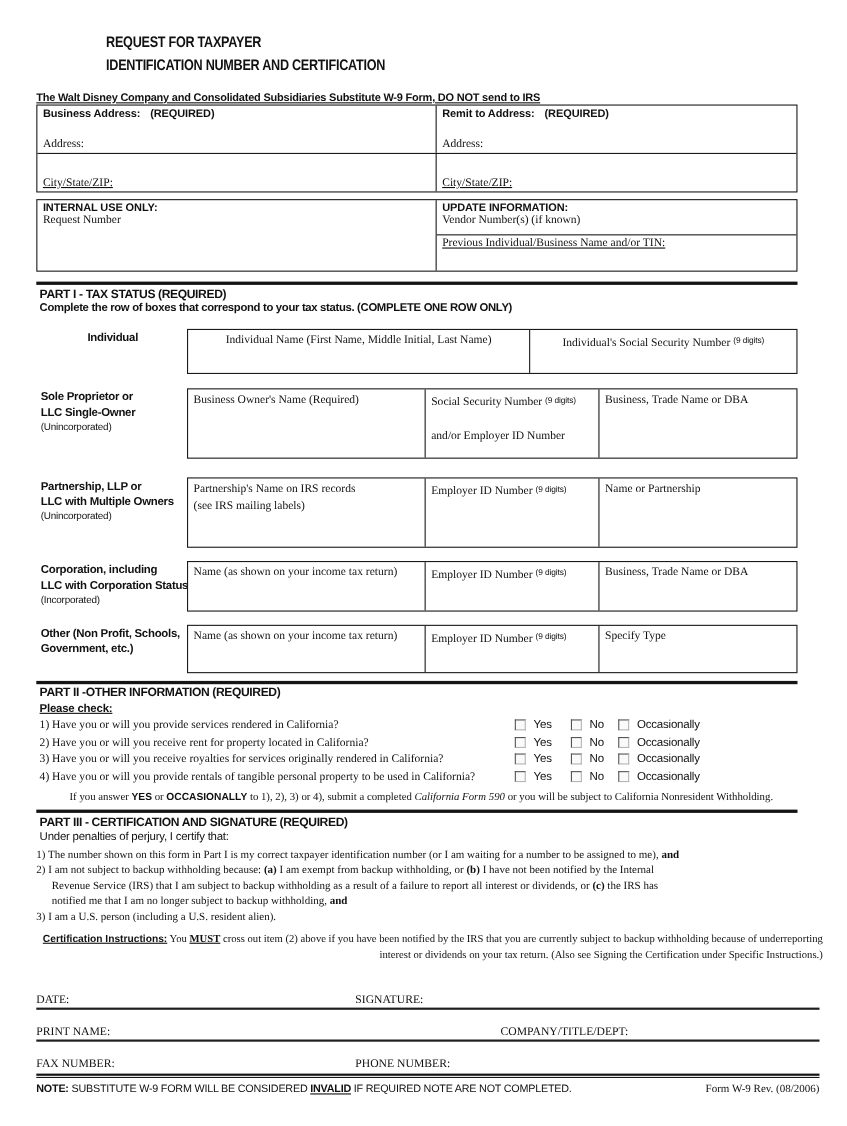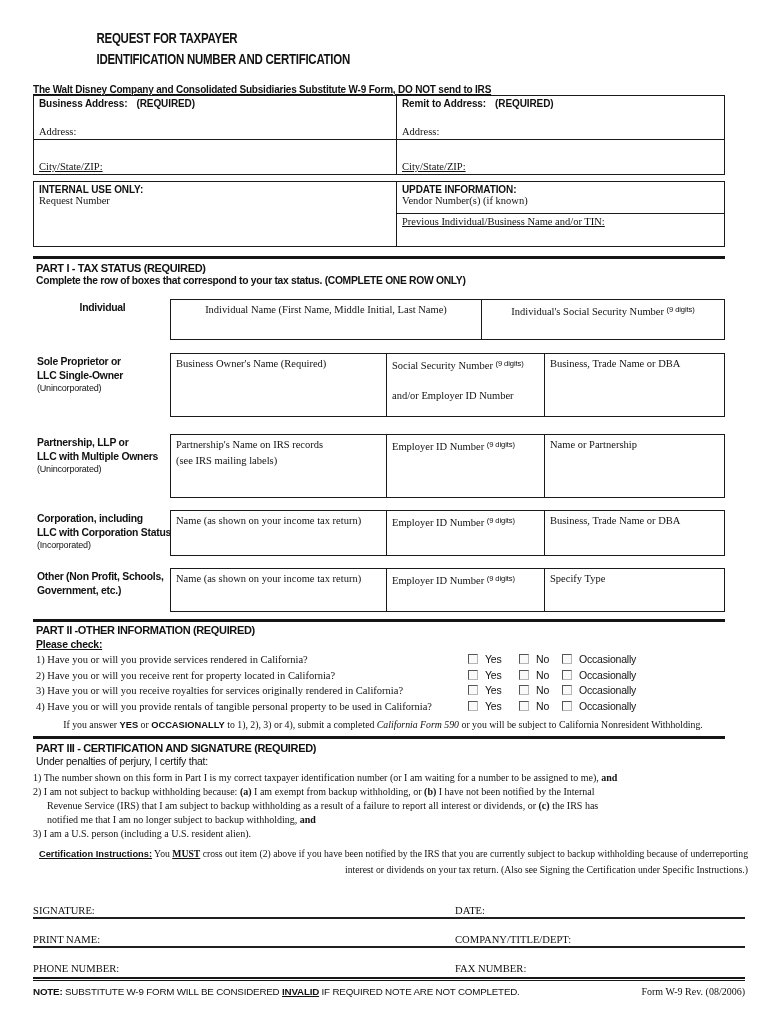--- a/index.html
+++ b/index.html
@@ -326,46 +326,46 @@
   <div class="p3-line indent"><span>Revenue Service (IRS) that I am subject to backup withholding as a result of a failure to report all interest or dividends, or </span><span class="rs-b">(c)</span><span> the IRS has</span></div>
   <div class="p3-line indent"><span>notified me that I am no longer subject to backup withholding, </span><span class="rs-b">and</span></div>
   <div class="p3-line">3) I am a U.S. person (including a U.S. resident alien).</div>
   <div style="height:5px;"></div>
   <div class="p3-line cert" style="margin-left:3px;"><span class="rs-f rs-u">Certification Instructions:</span><span>  You </span><span class="rs-b rs-u">MUST</span><span> cross out item (2) above if you have been notified by the IRS that you are currently subject to backup withholding because of underreporting</span></div>
   <div class="p3-line cert" style="margin-left:3px;">interest or dividends on your tax return.  (Also see Signing the Certification under Specific Instructions.)</div>
 
   <div style="height:13px;"></div>
 
   <div class="sig-row">
+    <div class="sig-half">
+      <span class="sig-lbl">DATE:</span>
+      <span class="sig-fill"></span>
+    </div>
     <div class="sig-half left">
       <span class="sig-lbl">SIGNATURE:</span>
-      <span class="sig-fill"></span>
-    </div>
-    <div class="sig-half">
-      <span class="sig-lbl">DATE:</span>
       <span class="sig-fill"></span>
     </div>
   </div>
   <div class="sig-row">
     <div class="sig-half left">
       <span class="sig-lbl">PRINT NAME:</span>
       <span class="sig-fill"></span>
     </div>
     <div class="sig-half">
       <span class="sig-lbl">COMPANY/TITLE/DEPT:</span>
       <span class="sig-fill"></span>
     </div>
   </div>
   <div class="sig-row" style="border-bottom:none;">
+    <div class="sig-half">
+      <span class="sig-lbl">FAX NUMBER:</span>
+      <span class="sig-fill"></span>
+    </div>
     <div class="sig-half left">
       <span class="sig-lbl">PHONE NUMBER:</span>
-      <span class="sig-fill"></span>
-    </div>
-    <div class="sig-half">
-      <span class="sig-lbl">FAX NUMBER:</span>
       <span class="sig-fill"></span>
     </div>
   </div>
   <div class="bar2" style="width:712px; margin-top:2px;"></div>
 
   <div class="note-row">
     <div class="note-txt"><span class="rs-b">NOTE:</span><span>  SUBSTITUTE W-9 FORM WILL BE CONSIDERED </span><span class="rs-b rs-u">INVALID</span><span> IF REQUIRED NOTE ARE NOT COMPLETED.</span></div>
     <div class="form-rev">Form W-9 Rev. (08/2006)</div>
   </div>
 

